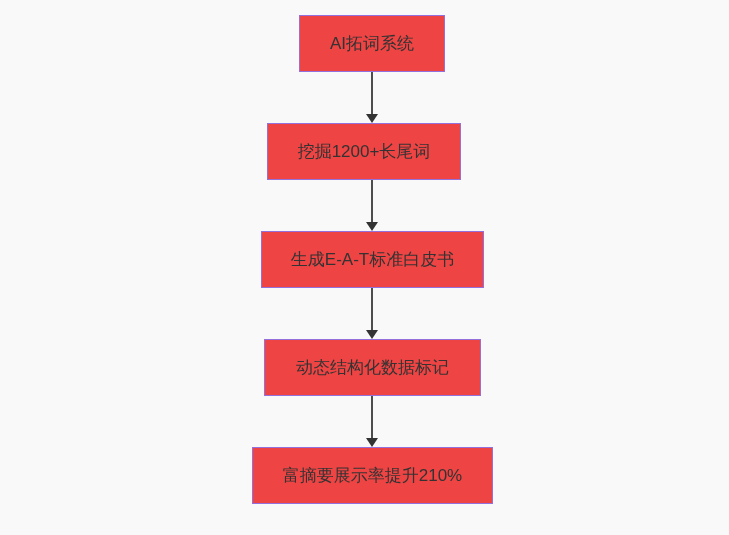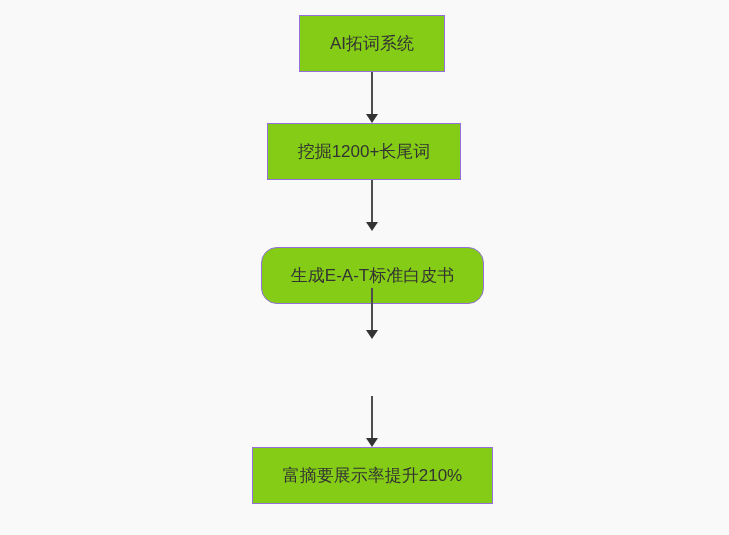--- a/index.html
+++ b/index.html
@@ -12,36 +12,36 @@
     font-family: "Liberation Sans", "DejaVu Sans", sans-serif;
   }
   .canvas {
     position: relative;
     width: 729px;
     height: 535px;
   }
   .node {
     position: absolute;
     height: 55px;
-    background: #84cc16;
+    background: #ef4444;
     border: 1px solid #9370db;
     display: flex;
     align-items: center;
     justify-content: center;
     box-sizing: content-box;
   }
   .node span {
     color: #333333;
     font-size: 17px;
     line-height: 1;
     white-space: nowrap;
   }
   .n1 { left: 299px; top: 15px;  width: 144px; }
   .n2 { left: 267px; top: 123px; width: 192px; }
-  .n3 { left: 261px; top: 247px; width: 221px; border-radius: 16px; }
+  .n3 { left: 261px; top: 231px; width: 221px; }
   .n4 { left: 264px; top: 339px; width: 215px; }
   .n5 { left: 252px; top: 447px; width: 239px; }
 
   .edge {
     position: absolute;
     left: 365px;
     width: 13px;
   }
   .e1 { top: 72px;  height: 51px; }
   .e2 { top: 180px; height: 51px; }
@@ -93,20 +93,23 @@
 
   <div class="node n3">
     <span>生成E-A-T标准白皮书</span>
   </div>
 
   <div class="edge e3">
     <div class="line"></div>
     <div class="head"></div>
   </div>
 
+  <div class="node n4">
+    <span>动态结构化数据标记</span>
+  </div>
 
   <div class="edge e4">
     <div class="line"></div>
     <div class="head"></div>
   </div>
 
   <div class="node n5">
     <span>富摘要展示率提升210%</span>
   </div>
 

